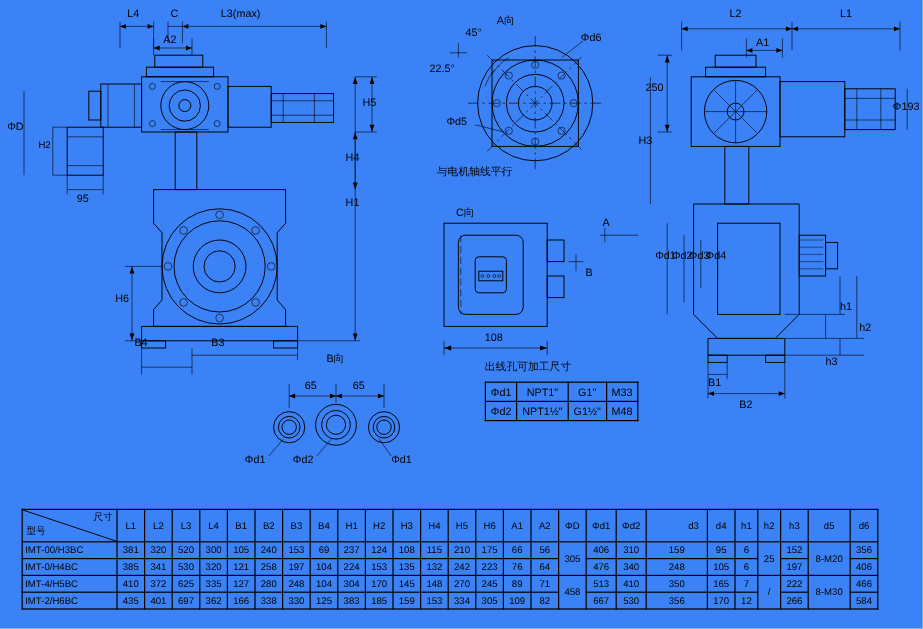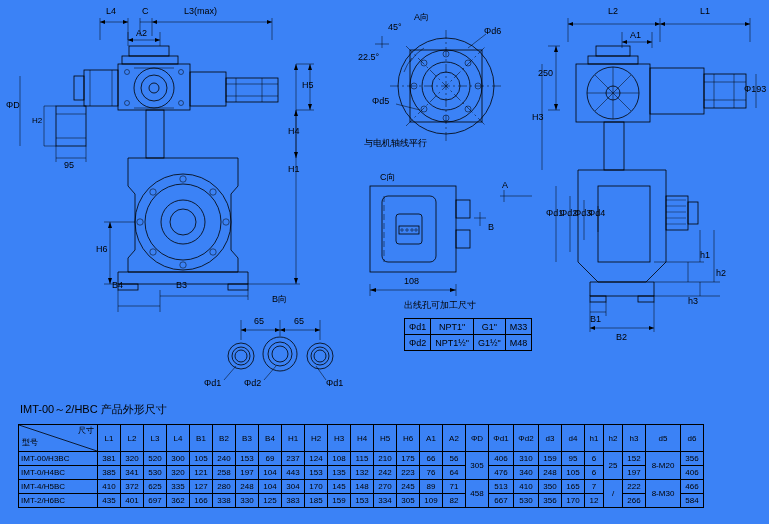--- a/index.html
+++ b/index.html
@@ -434,21 +434,20 @@
         </tr>
         <tr>
           <td>Φd2</td>
           <td>NPT1½"</td>
           <td>G1½"</td>
           <td>M48</td>
         </tr>
       </tbody>
   </table>
 
-  <div class="abs title-line" style="left:20px;top:402px;">IMT-00～2/HBC  产品外形尺寸</div>
 
   <table id="main-table" class="abs" style="left:18px;top:424px;">
     <thead>
       <tr>
         <td style="width:78px;height:26px;position:relative;padding:0;">
           <svg class="abs" width="78" height="26" style="left:0;top:0;">
             <line x1="0" y1="0" x2="78" y2="26" stroke="#000" stroke-width="0.8"></line>
           </svg>
           <span class="abs lbl sm" style="right:3px;top:1px;">尺寸</span>
           <span class="abs lbl sm" style="left:3px;top:13px;">型号</span>
@@ -465,21 +464,21 @@
           <td style="width: 22px; height: 26px;">H2</td>
           <td style="width: 22px; height: 26px;">H3</td>
           <td style="width: 22px; height: 26px;">H4</td>
           <td style="width: 22px; height: 26px;">H5</td>
           <td style="width: 22px; height: 26px;">H6</td>
           <td style="width: 22px; height: 26px;">A1</td>
           <td style="width: 22px; height: 26px;">A2</td>
           <td style="width: 22px; height: 26px;">ΦD</td>
           <td style="width: 24px; height: 26px;">Φd1</td>
           <td style="width: 24px; height: 26px;">Φd2</td>
-          <td style="width: 22px; height: 26px;">d3</td>
+          <td style="width: 22px; height: 26px; padding-left: 28px;">d3</td>
           <td style="width: 22px; height: 26px;">d4</td>
           <td style="width: 18px; height: 26px;">h1</td>
           <td style="width: 18px; height: 26px;">h2</td>
           <td style="width: 22px; height: 26px;">h3</td>
           <td style="width: 34px; height: 26px;">d5</td>
           <td style="width: 22px; height: 26px;">d6</td>
         </tr>
     </thead>
     <tbody>
         <tr>
@@ -514,21 +513,21 @@
         <tr>
           <td class="rowhead">IMT-0/H4BC</td>
           <td>385</td>
           <td>341</td>
           <td>530</td>
           <td>320</td>
           <td>121</td>
           <td>258</td>
           <td>197</td>
           <td>104</td>
-          <td>443</td>
+          <td>224</td>
           <td>153</td>
           <td>135</td>
           <td>132</td>
           <td>242</td>
           <td>223</td>
           <td>76</td>
           <td>64</td>
           <td>476</td>
           <td>340</td>
           <td>248</td>

